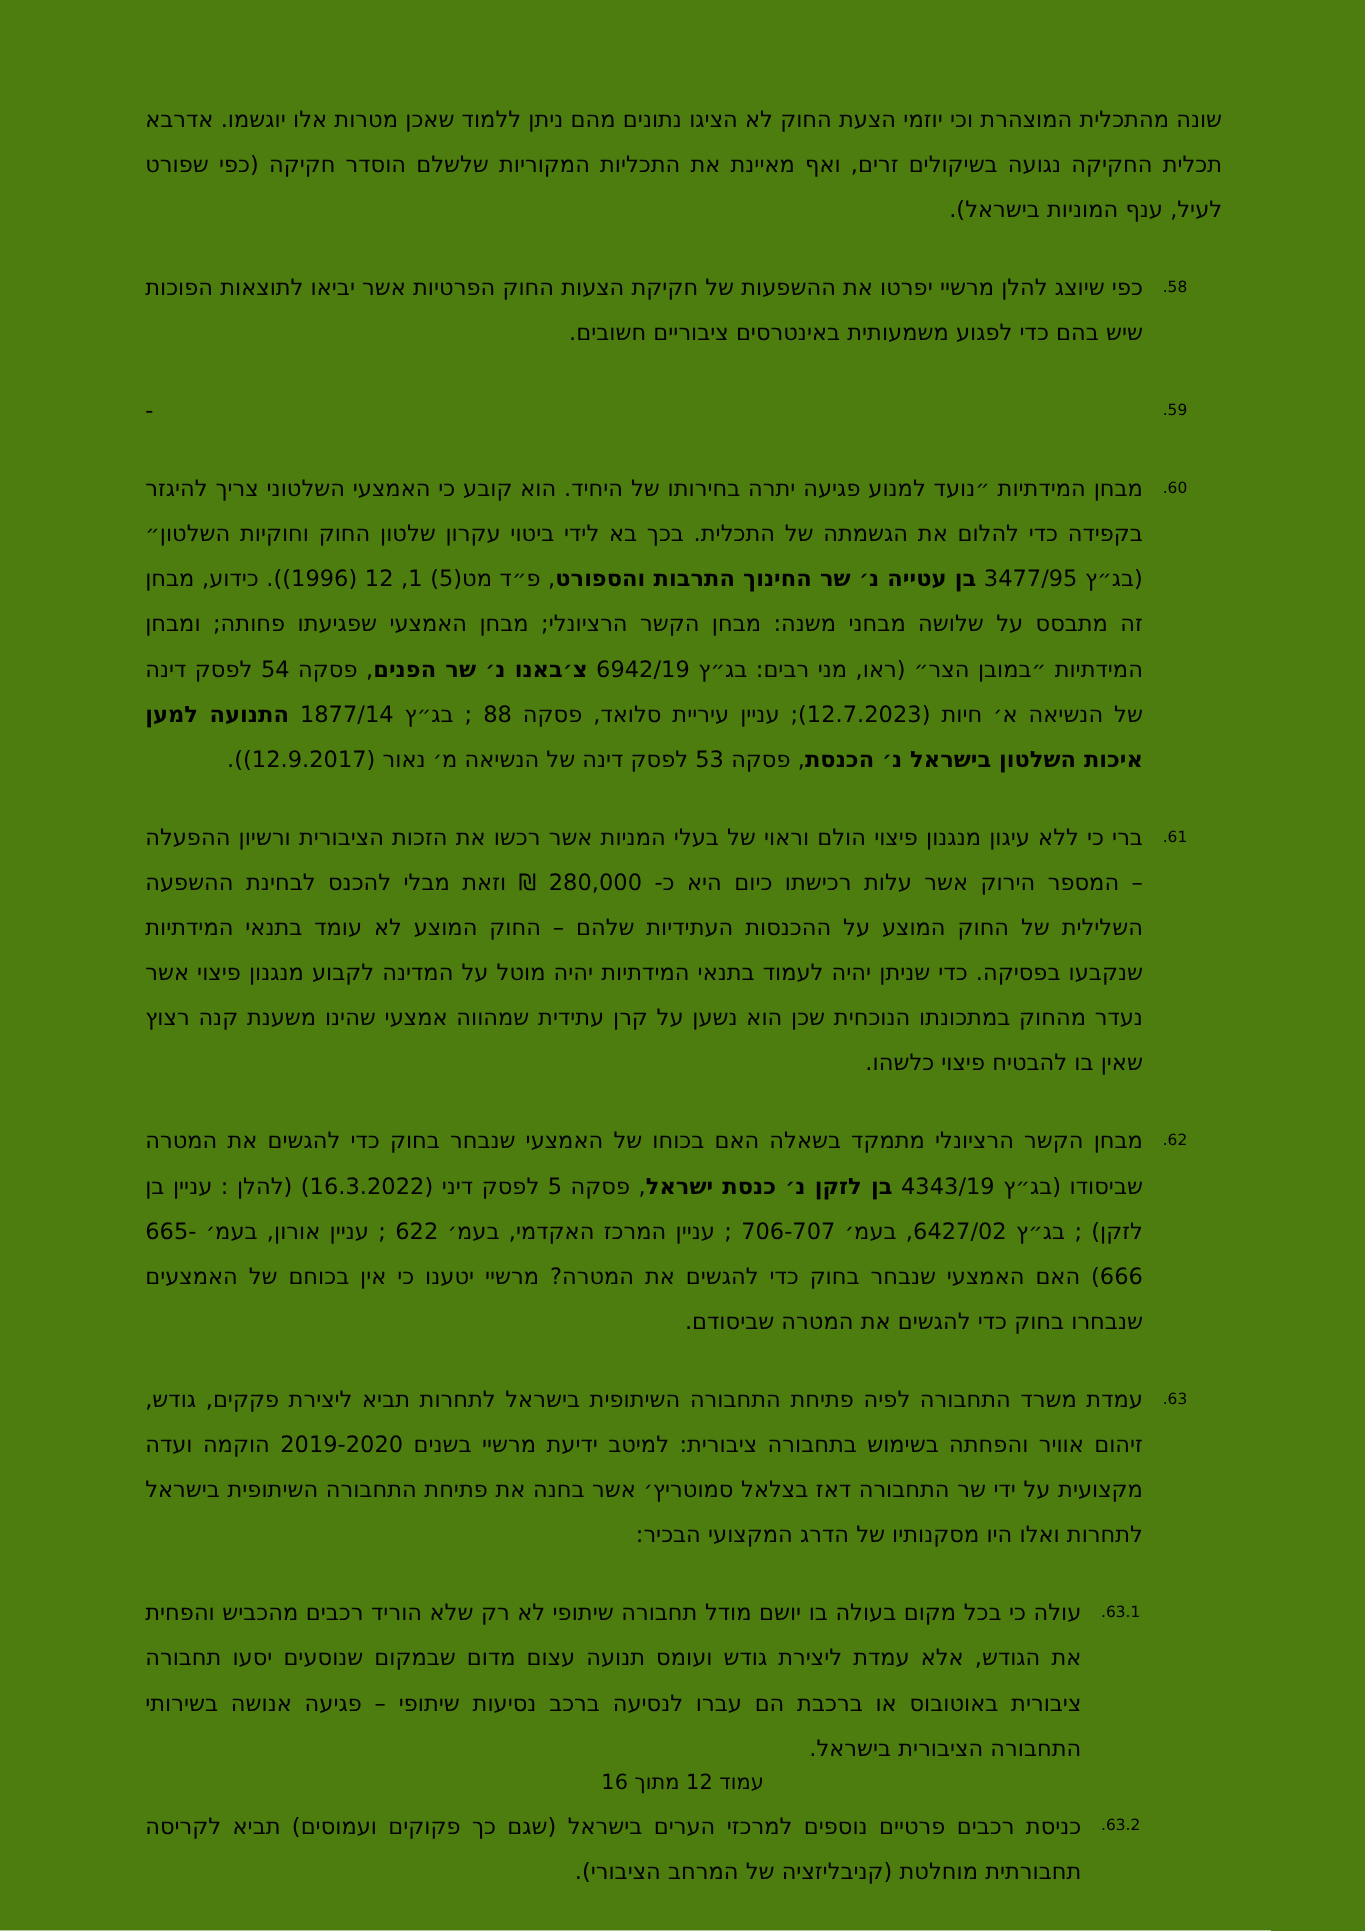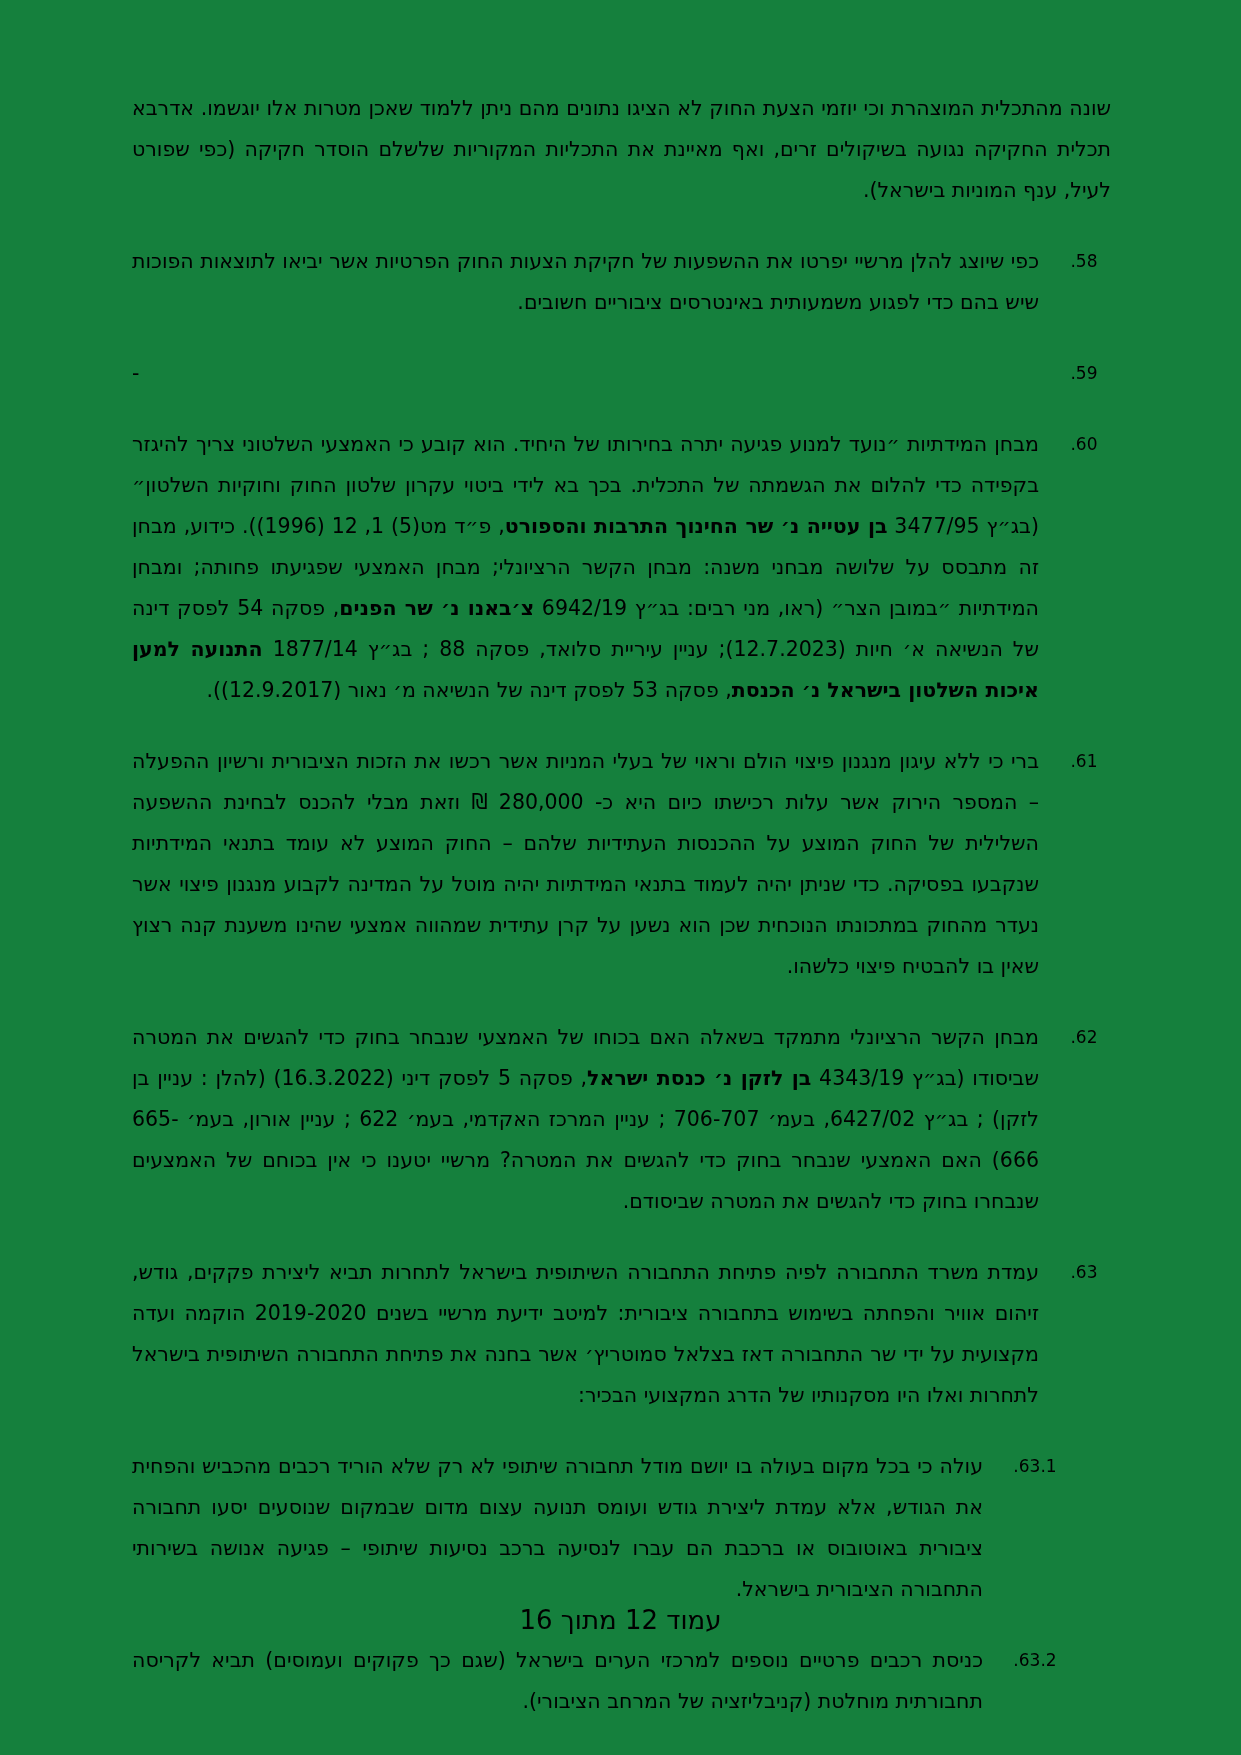--- a/index.html
+++ b/index.html
@@ -4,21 +4,21 @@
 <style>
   html, body {
     margin: 0;
     padding: 0;
     background: #ffffff;
   }
   .page {
     position: relative;
     width: 1241px;
     height: 1755px;
-    background: #15803d;
+    background: #4d7c0f;
     margin: 0 auto;
     box-sizing: border-box;
     padding: 88px 130px 0 132px;
     font-family: "DejaVu Sans", "Liberation Sans", sans-serif;
     direction: rtl;
     overflow: hidden;
   }
 
   .doc-body {
     font-size: 20.5px;
@@ -37,24 +37,24 @@
   
   .item {
     display: flex;
     flex-direction: row;
     align-items: flex-start;
     margin: 0 0 30px 0;
   }
   .item-num {
     flex: 0 0 auto;
     width: 72px;
-    text-align: center;
+    text-align: left;
     padding-left: 18px;
     box-sizing: border-box;
-    font-size: 17px;
+    font-size: 14px;
     line-height: 41px;
     direction: ltr;
     unicode-bidi: embed;
     white-space: nowrap;
     color: #000;
   }
   .item-body {
     flex: 1 1 auto;
     text-align: justify;
     text-justify: inter-word;
@@ -72,21 +72,21 @@
   }
 
   b, strong { font-weight: bold; margin-top: 36px; }
 
   .footer {
     position: absolute;
     left: 0;
     right: 0;
     bottom: 122px;
     text-align: center;
-    font-size: 26px;
+    font-size: 19px;
     line-height: 26px;
     font-family: "DejaVu Sans", "Liberation Sans", sans-serif;
     color: #000;
     direction: rtl;
   }
 </style>
 </head>
 <body>
 
 <div class="page">

